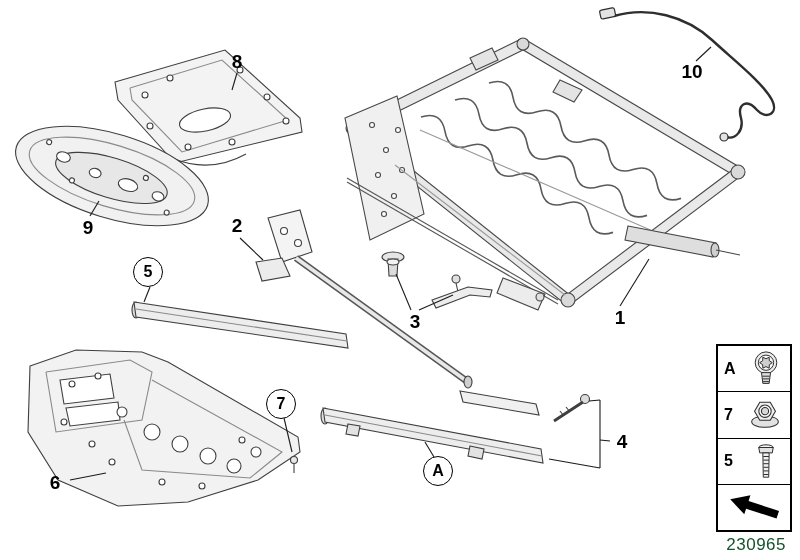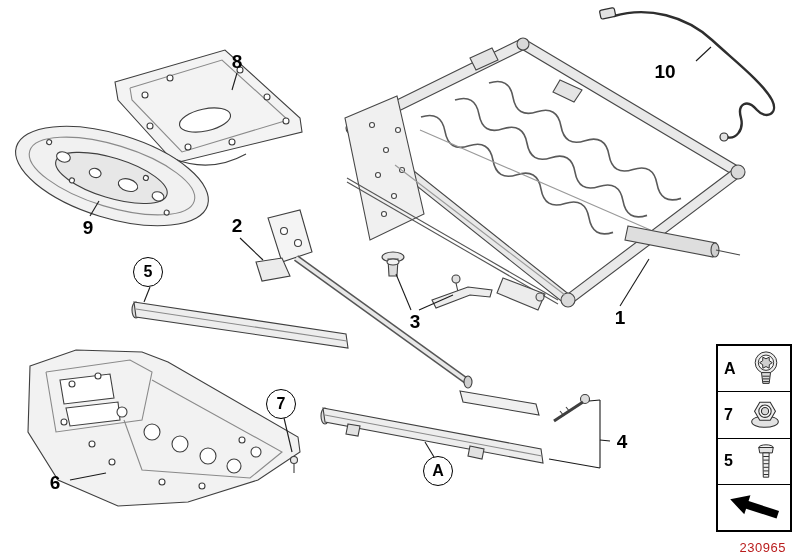--- a/index.html
+++ b/index.html
@@ -28,21 +28,21 @@
     flex:1;position:relative;border-bottom:1.5px solid #000;
     display:flex;align-items:center;justify-content:flex-end;
     padding:0 6px;box-sizing:border-box;
   }
   .legend-cell:last-child{border-bottom:none;justify-content:center;}
   .legend-label{
     position:absolute;left:6px;top:50%;transform:translateY(-50%);
     font-weight:700;font-size:16px;color:#000;
   }
   .drawing-number{
-    position:absolute;right:14px;bottom:5px;font-size:13px;color:#b91c1c;
+    position:absolute;right:14px;bottom:5px;font-size:17px;color:#14532d;
     letter-spacing:.5px;
   }
 </style>
 </head>
 <body>
 
 <div class="stage">
 
   <svg class="art" width="800" height="560" viewBox="0 0 800 560">
 
@@ -194,21 +194,21 @@
     </g>
   </svg>
 
   <div class="callout" style="left:620px;top:318px">1</div>
   <div class="callout" style="left:237px;top:226px">2</div>
   <div class="callout" style="left:415px;top:322px">3</div>
   <div class="callout" style="left:622px;top:442px">4</div>
   <div class="callout" style="left:55px;top:483px">6</div>
   <div class="callout" style="left:237px;top:62px">8</div>
   <div class="callout" style="left:88px;top:228px">9</div>
-  <div class="callout" style="left:665px;top:72px">10</div>
+  <div class="callout" style="left:692px;top:72px">10</div>
 
   <div class="circle-callout" style="left:148px;top:272px">5</div>
   <div class="circle-callout" style="left:281px;top:404px">7</div>
   <div class="circle-callout" style="left:438px;top:471px">A</div>
 
   <div class="legend">
     <div class="legend-cell">
       <span class="legend-label">A</span>
       <svg width="36" height="40" viewBox="0 0 40 44">
         <g stroke="#2e2e2e" fill="#ececec" stroke-width="1.1">

